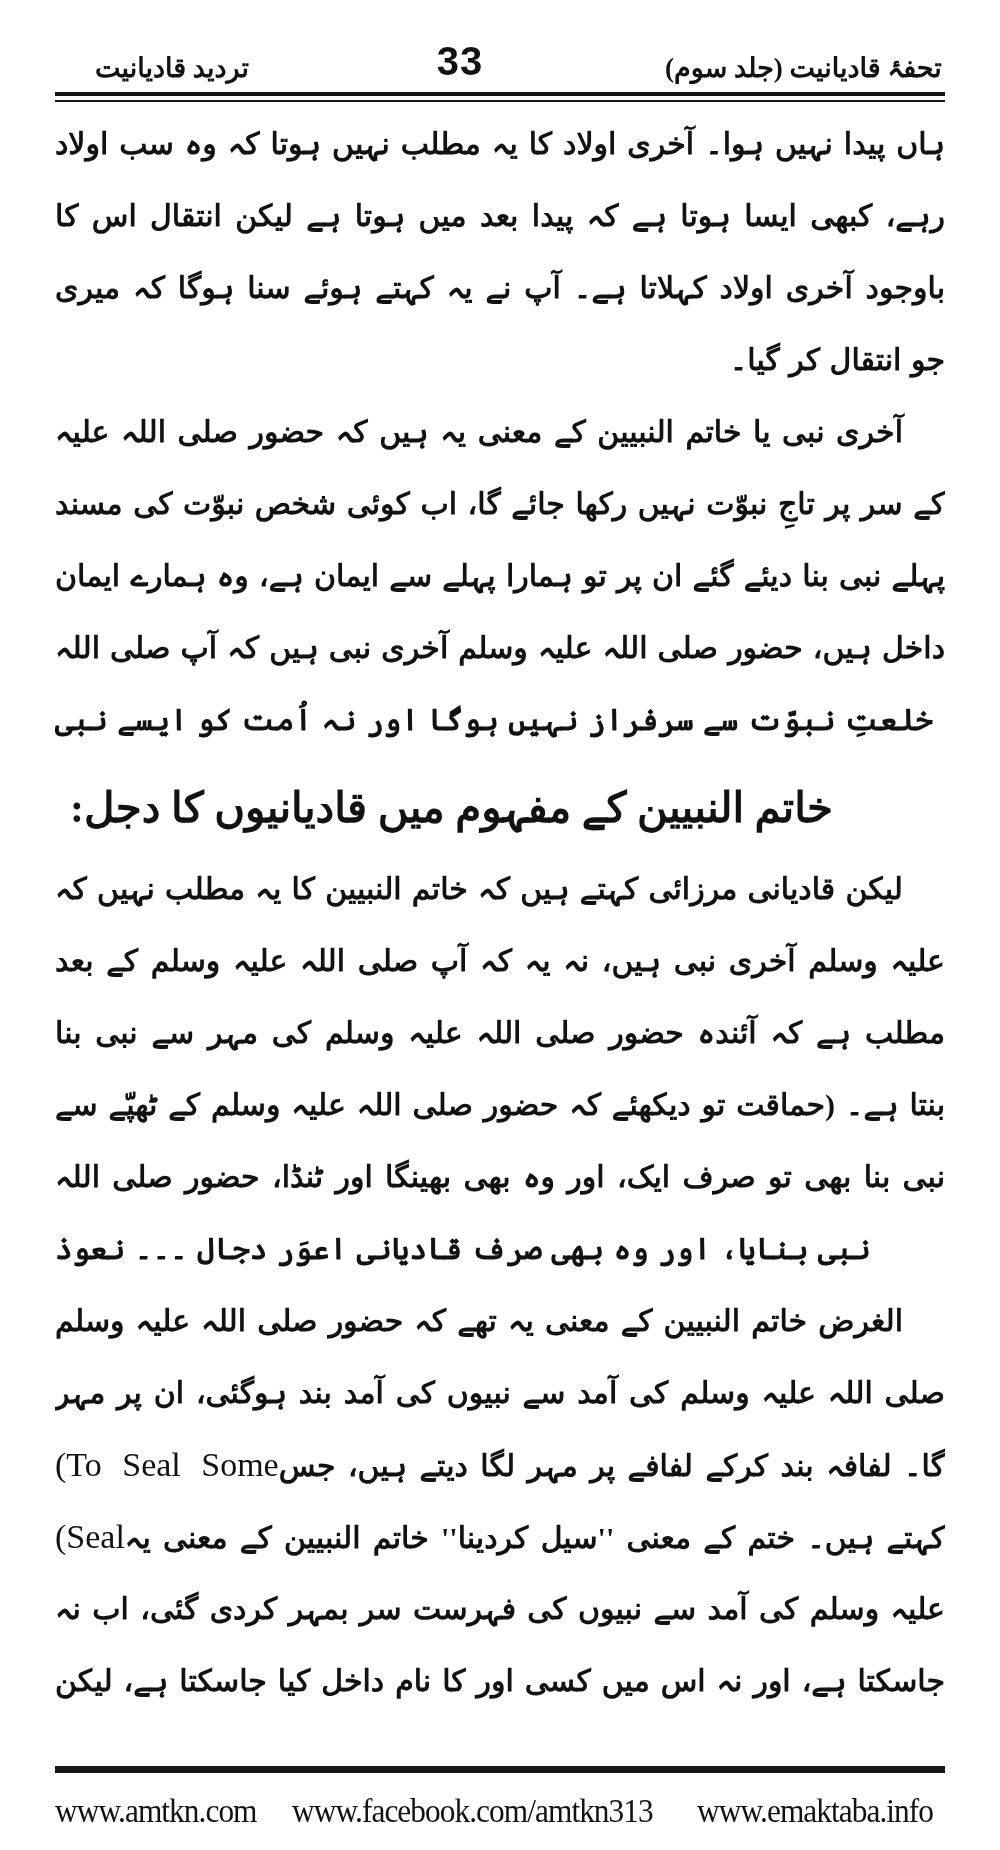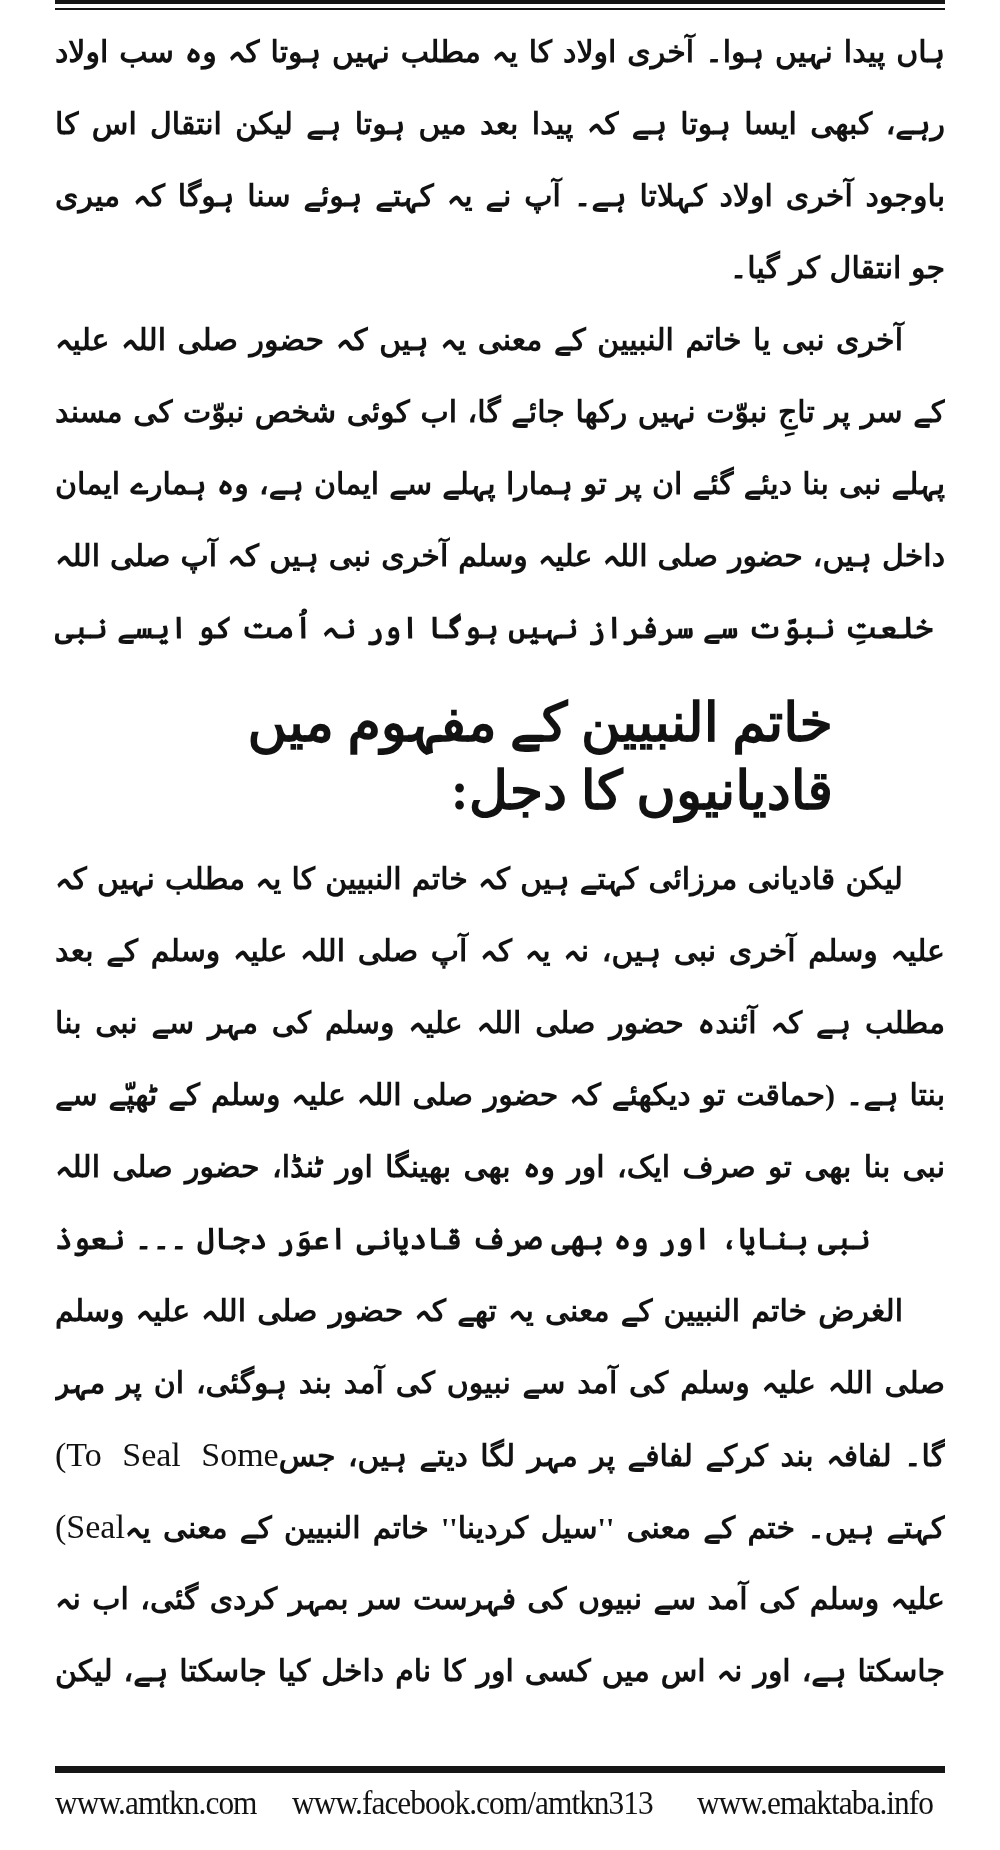--- a/index.html
+++ b/index.html
@@ -26,34 +26,39 @@
   .line.short { text-align:left; text-align-last:right; }
   .para.indent .line.first { padding-right:42px; }
 
   .line.mixed { display:flex; direction:ltr; align-items:baseline; }
   .line.mixed .english { font-family:"Liberation Serif", serif; font-weight:normal;
                          font-size:34px; white-space:nowrap; word-spacing:12px; direction:ltr; }
   .line.mixed .urdu-seg { flex:1; direction:rtl; text-align:justify; text-align-last:justify;
                           overflow:hidden; }
 
   .heading-line { direction:rtl; text-align:right; padding:26px 112px 18px 0;
-                  font-size:54px; font-weight:bold; line-height:1.25; }
+                  font-size:42px; font-weight:bold; line-height:1.25; }
 
   
   .footer { position:absolute; left:55px; right:55px; top:1766px; }
   .footer-rule { height:7px; background:#161616; }
   .footer-links { display:flex; justify-content:space-between; align-items:flex-end;
-                  padding-top:12px; font-size:33px; letter-spacing:-1px; }
+                  padding-top:20px; font-size:33px; letter-spacing:-1px; }
   .footer-links span { transform:scaleX(0.95); transform-origin:left; }
 </style>
 </head>
 <body>
 
 <div class="page">
 
+  <div class="hdr">
+    <div class="hdr-left">تردید قادیانیت</div>
+    <div class="hdr-num">33</div>
+    <div class="hdr-right">تحفۂ قادیانیت (جلد سوم)</div>
+  </div>
 
   <div class="rule-double"></div>
 
   <main class="body-text">
       <div class="para">
         <div class="line" dir="rtl">ہاں پیدا نہیں ہوا۔ آخری اولاد کا یہ مطلب نہیں ہوتا کہ وہ سب اولاد کے بعد تک زندہ بھی</div>
         <div class="line" dir="rtl">رہے، کبھی ایسا ہوتا ہے کہ پیدا بعد میں ہوتا ہے لیکن انتقال اس کا پہلے ہوجاتا ہے، اس کے</div>
         <div class="line" dir="rtl">باوجود آخری اولاد کہلاتا ہے۔ آپ نے یہ کہتے ہوئے سنا ہوگا کہ میری آخری اولاد وہ بچہ تھا</div>
         <div class="line short" dir="rtl">جو انتقال کر گیا۔</div>
       </div>

